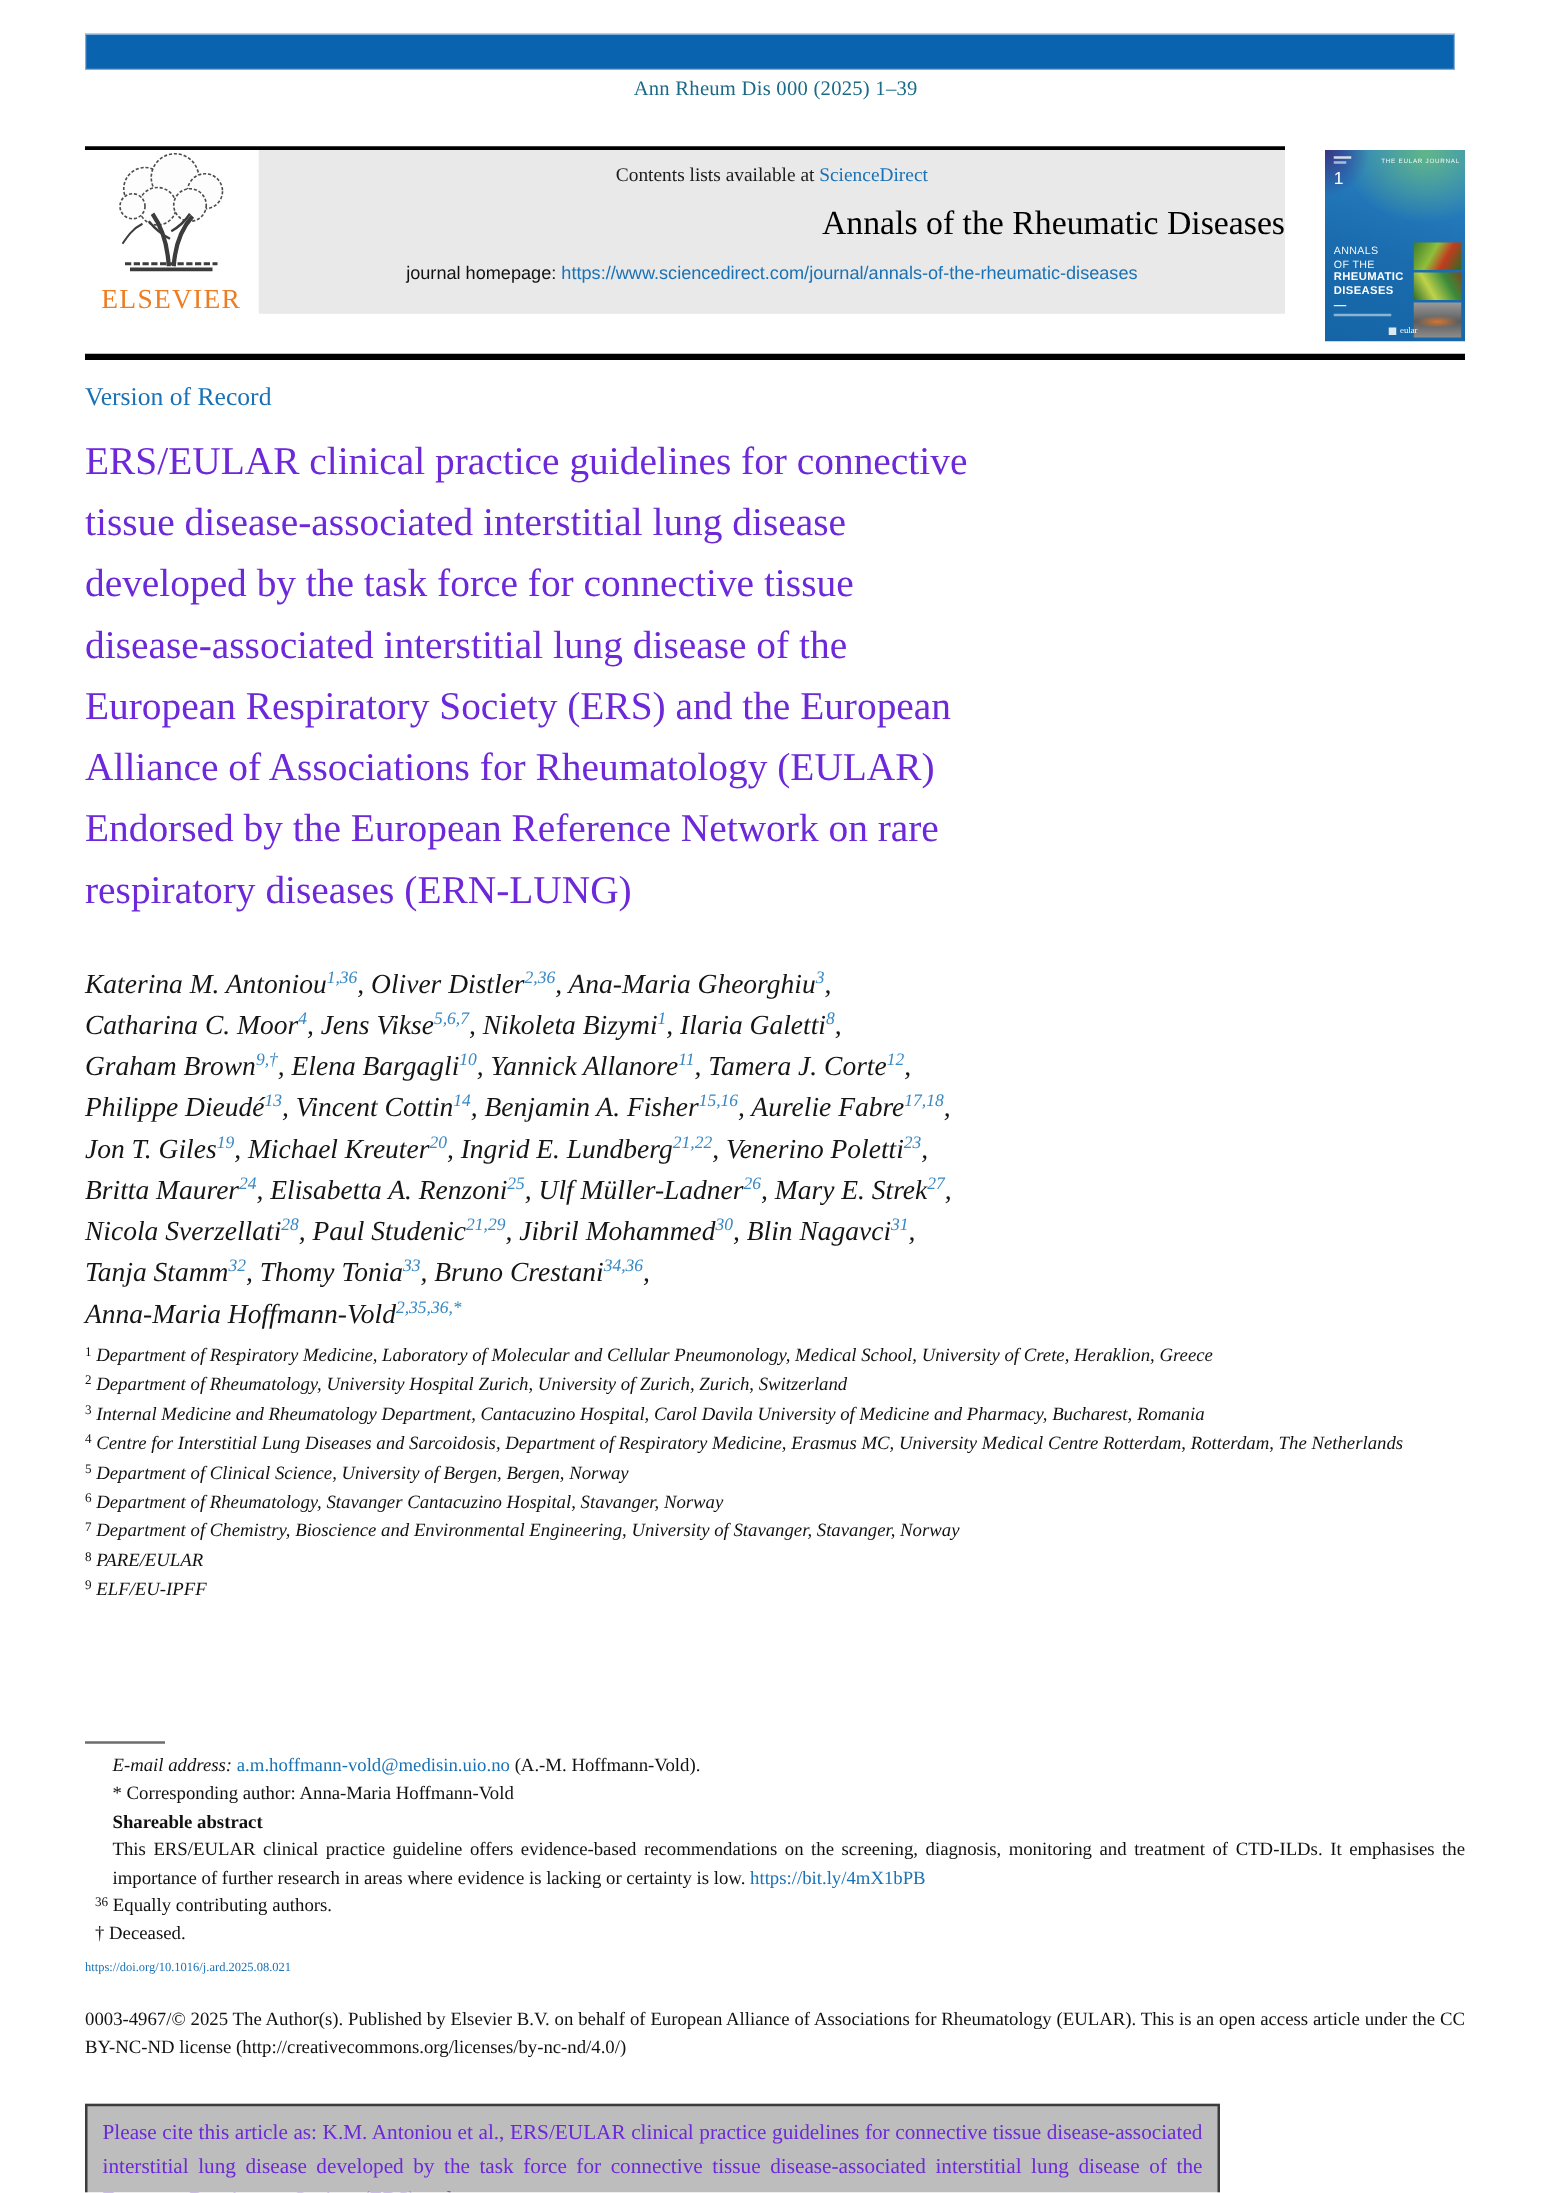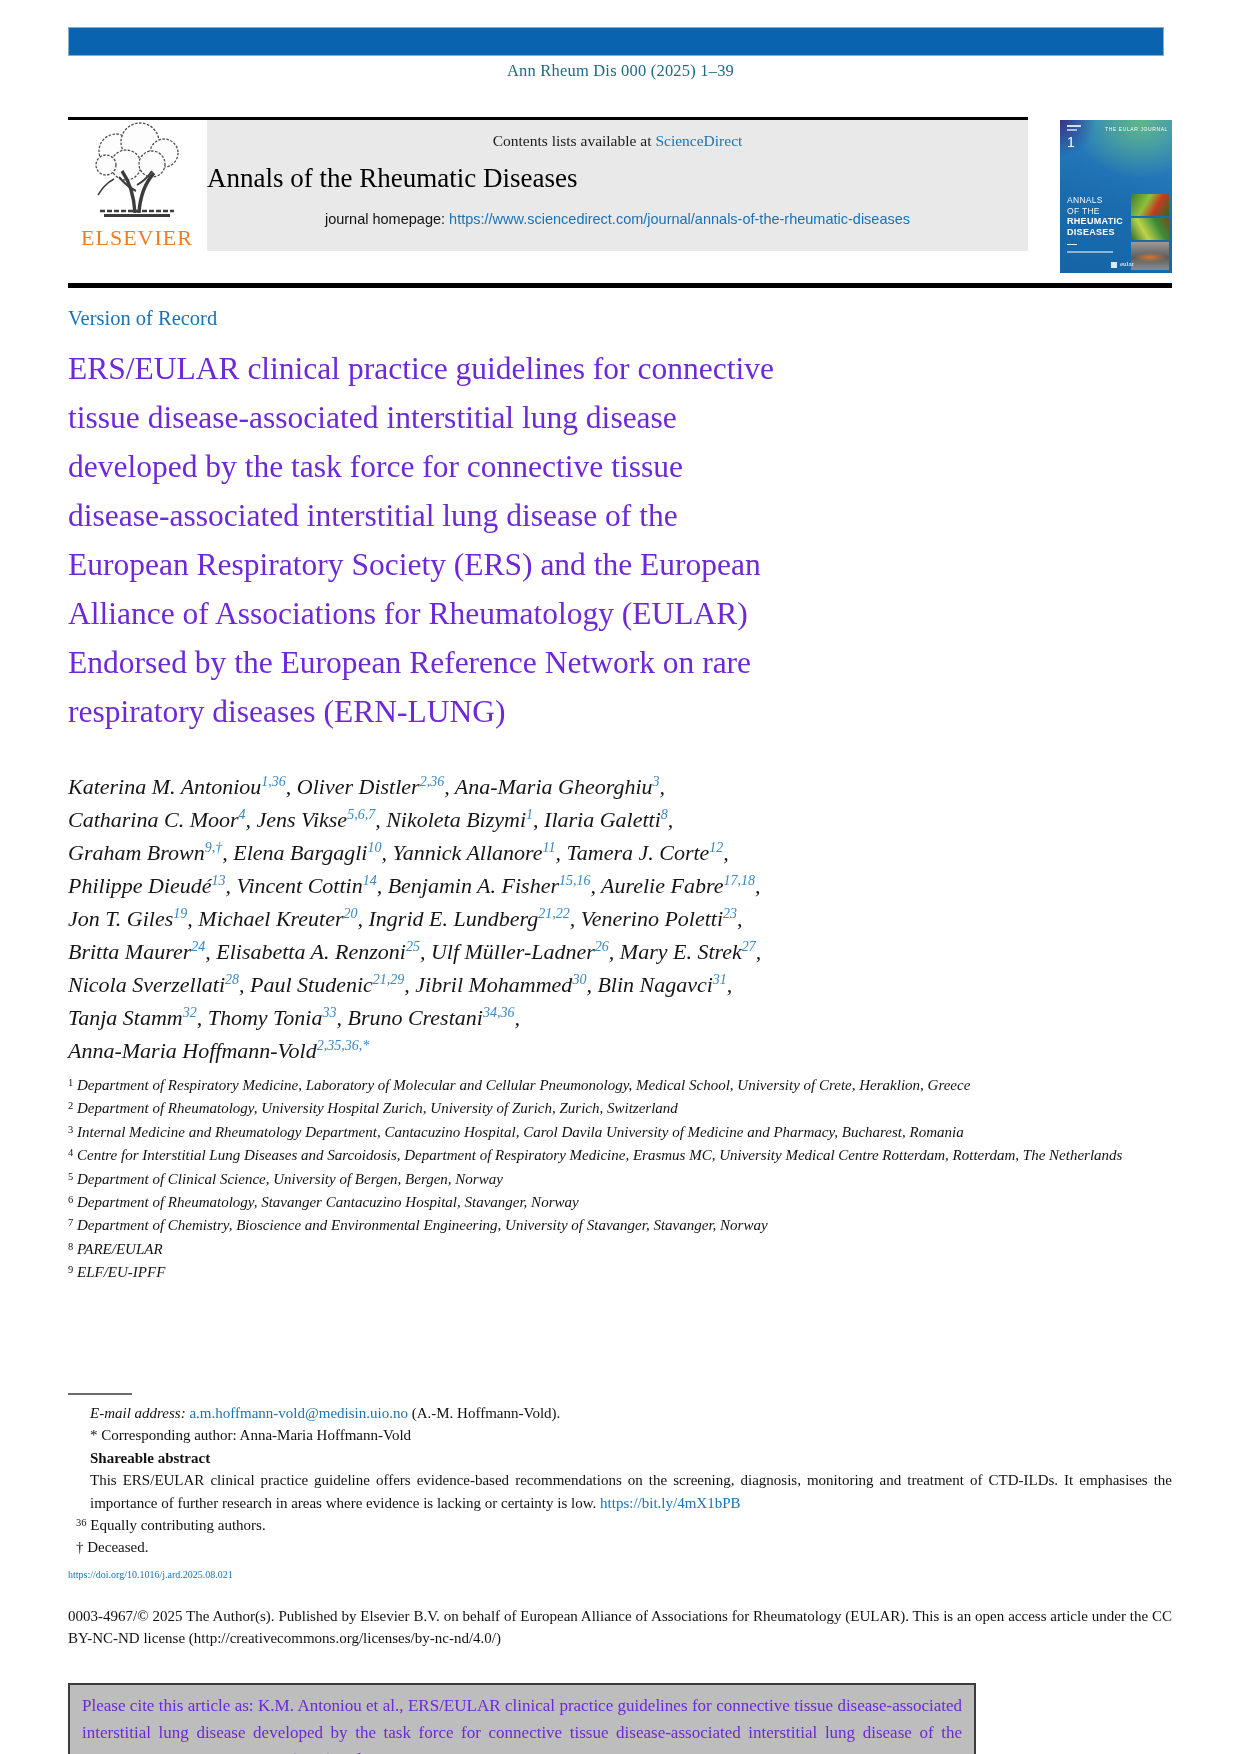--- a/index.html
+++ b/index.html
@@ -10,21 +10,21 @@
   .topbar{position:absolute;left:68px;top:27px;width:1094px;height:27px;
           background:#0a63ae;border:1px solid #86add5;}
 
   .jref{position:absolute;left:0;top:61px;width:1241px;text-align:center;
         font-size:16.5px;color:#1b6a87;letter-spacing:.2px;}
 
   
   .rule1{position:absolute;left:68px;top:117px;width:960px;height:3px;background:#000;}
   .graybox{position:absolute;left:207px;top:120px;width:821px;height:131px;background:#e9e9e9;}
   .contents-line{padding-top:12px;text-align:center;font-size:15.5px;color:#1c1c1c;}
-  .jtitle{text-align:left;font-size:27px;margin-top:13px;color:#000;}
+  .jtitle{text-align:right;font-size:27px;margin-top:13px;color:#000;}
   .homepage{text-align:center;font-family:"Liberation Sans",sans-serif;font-size:14.5px;margin-top:17px;color:#111;}
   .link{color:#1a72b5;}
   .it{font-style:italic;}
   .b{font-weight:bold;}
 
   
   .logo{position:absolute;left:70px;top:121px;width:134px;height:130px;text-align:center;}
   .logo-text{color:#ee7d22;font-size:22px;letter-spacing:1px;margin-top:0;font-family:"Liberation Serif",serif;}
 
   

